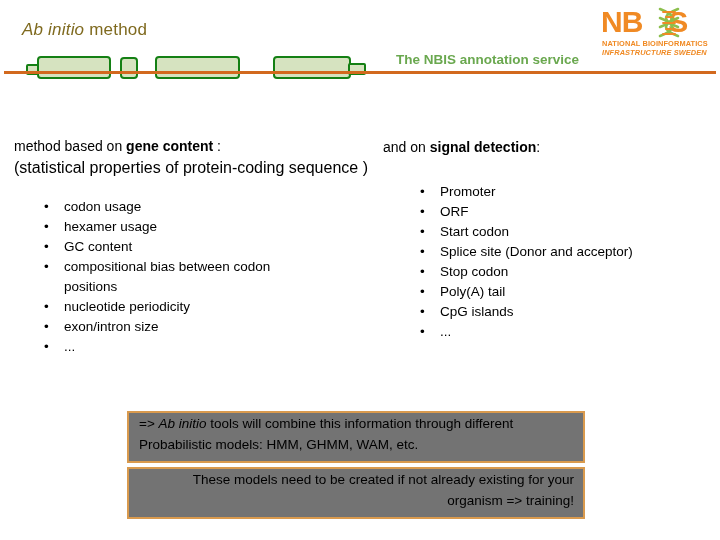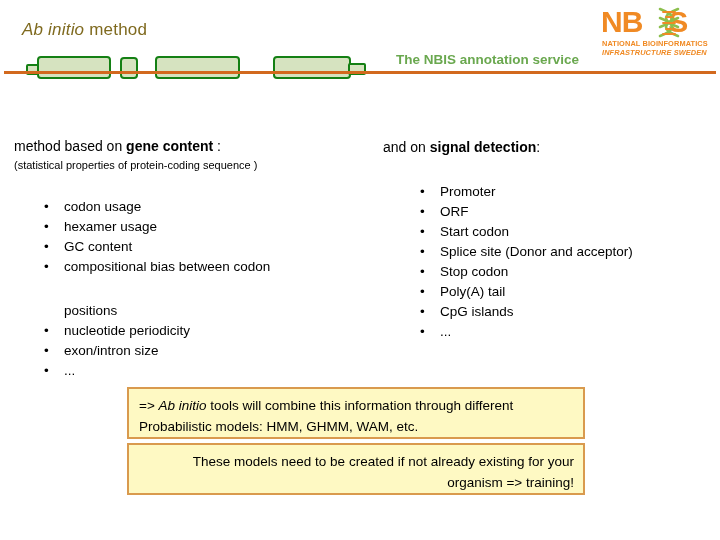--- a/index.html
+++ b/index.html
@@ -59,49 +59,50 @@
   #logo-sub2{top:42px;}
   #dna-helix{position:absolute;left:55px;top:1px;width:26px;height:31px;}
   
   .col-heading{
     font-size:14px;white-space:nowrap;
   }
   .col-heading b{font-weight:bold;}
   #left-heading{position:absolute;left:14px;top:138px;}
   #left-subheading{
     position:absolute;left:14px;top:159px;
-    font-size:11px;white-space:nowrap;
+    font-size:16px;white-space:nowrap;
   }
   #right-heading{position:absolute;left:383px;top:139px;}
   ul.bullets{
     margin:0;padding:0;list-style:none;
   }
   ul.bullets li{
     position:relative;
     padding-left:28px;
     font-size:13.5px;
     line-height:20px;
     white-space:nowrap;
   }
   ul.bullets li .dot{
     position:absolute;left:8px;top:0;
     font-size:13.5px;line-height:20px;
   }
-  ul.bullets li .cont{display:block;margin-top:24px;}
+  ul.bullets li .cont{display:block;}
   #left-list{position:absolute;left:36px;top:197px;width:330px;}
   #right-list{position:absolute;left:412px;top:182px;width:300px;}
   
   .concl-box{
     position:absolute;
     border:2px solid #d99a4e;
-    background:#fef9c3;
+    background:#737373;
     box-sizing:border-box;
     font-size:13.5px;
     line-height:21px;
-    padding:6px 9px 6px 10px;
+    padding:0 9px 6px 10px;
+    margin-top:24px;
   }
   #concl-box-1{left:127px;top:387px;width:458px;height:52px;}
   #concl-box-2{left:127px;top:443px;width:458px;height:52px;}
   .concl-box .ital{font-style:italic;}
 </style>
 </head>
 <body>
 
 <div id="header">
 

